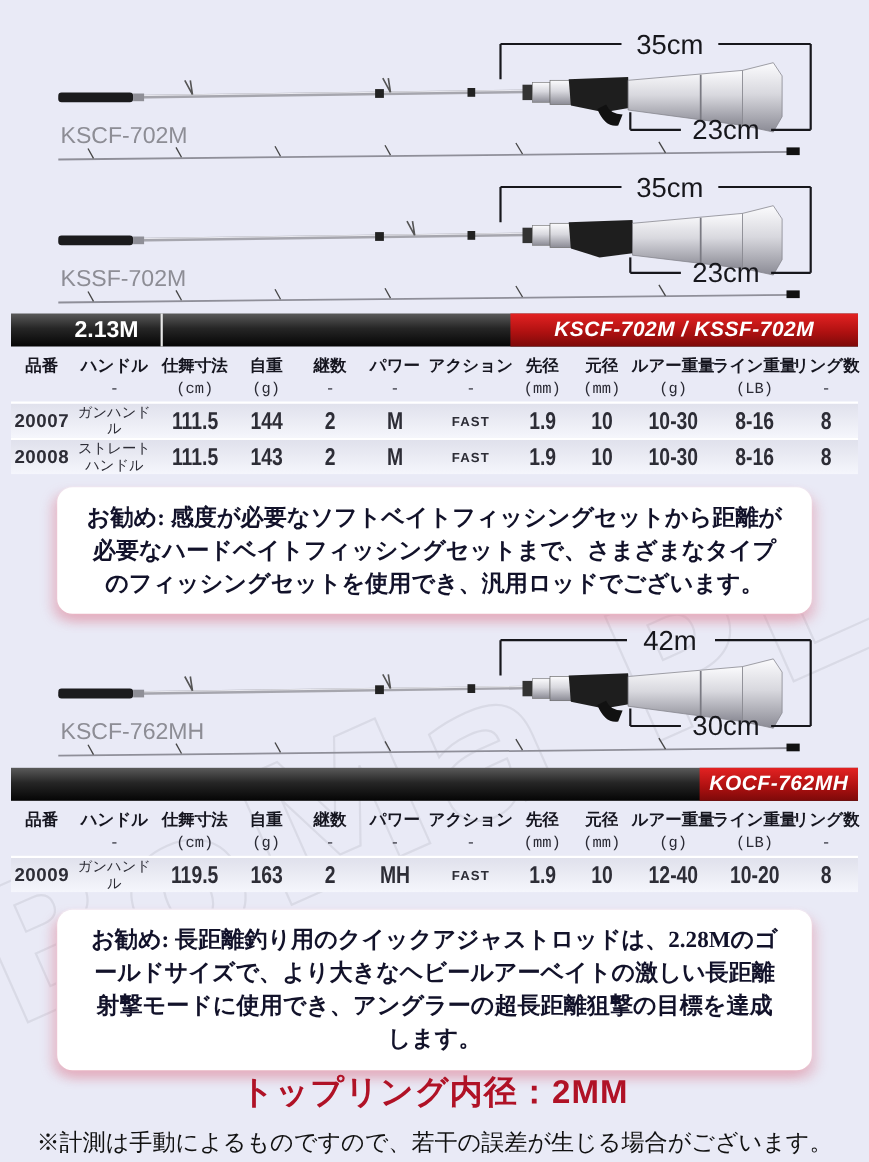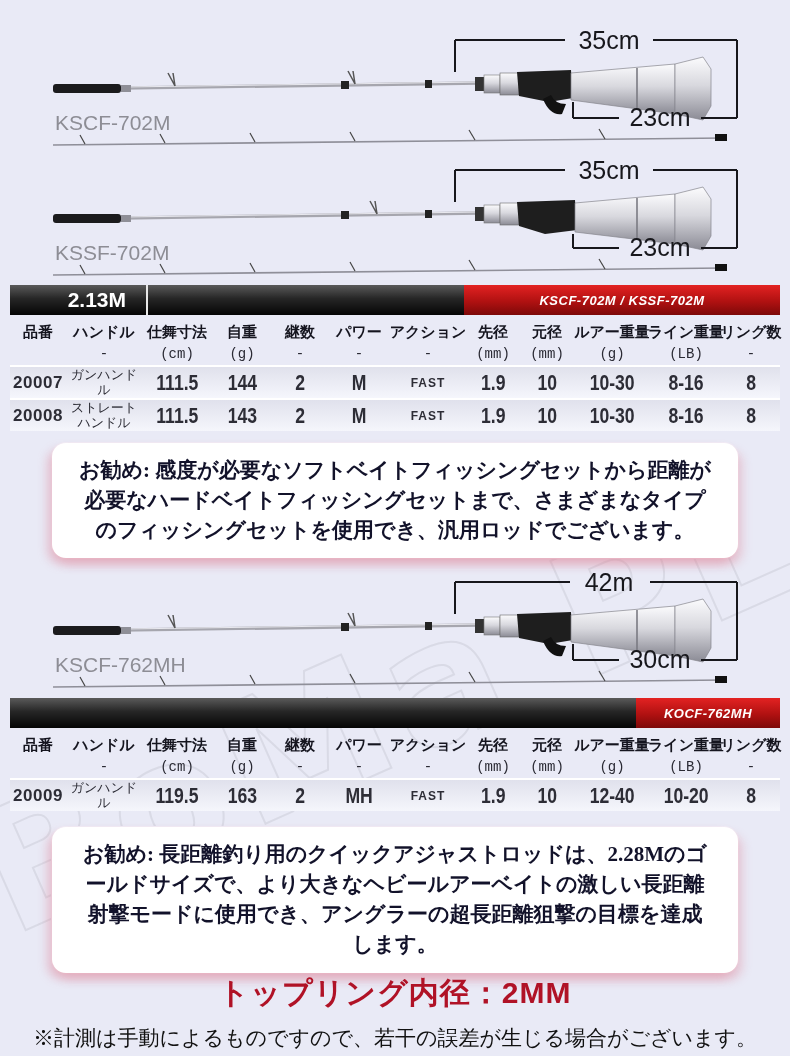--- a/index.html
+++ b/index.html
@@ -31,21 +31,21 @@
   }
   .bar-left{
     width:138px;height:100%;display:flex;align-items:center;justify-content:flex-end;
     padding-right:20px;box-sizing:border-box;border-right:2px solid #e8e8e8;
     color:#fff;font-weight:700;font-size:21px;
   }
   .bar-red{
     position:absolute;right:0;top:0;height:100%;
     background:linear-gradient(#e32222,#b01111 55%,#7d0909);
     display:flex;align-items:center;justify-content:center;
-    color:#fff;font-style:italic;font-weight:700;font-size:13px;
+    color:#fff;font-style:italic;font-weight:700;font-size:19px;
     letter-spacing:.5px;white-space:nowrap;
   }
   .bar-red.w1{width:316px;}
   .bar-red.w2{width:144px;}
   
   .tbl{position:relative;z-index:2;margin:0 10px;}
   .g{display:grid;grid-template-columns:56px 76px 70px 60px 56px 62px 76px 54px 54px 76px 72px 58px;}
   .th{display:flex;flex-direction:column;align-items:center;justify-content:flex-start;
       padding-top:10px;height:50px;box-sizing:border-box;font-family:Liberation Mono, monospace;}
   .th-l{font-weight:700;font-size:15px;color:#15151f;line-height:1.2;white-space:nowrap;}

